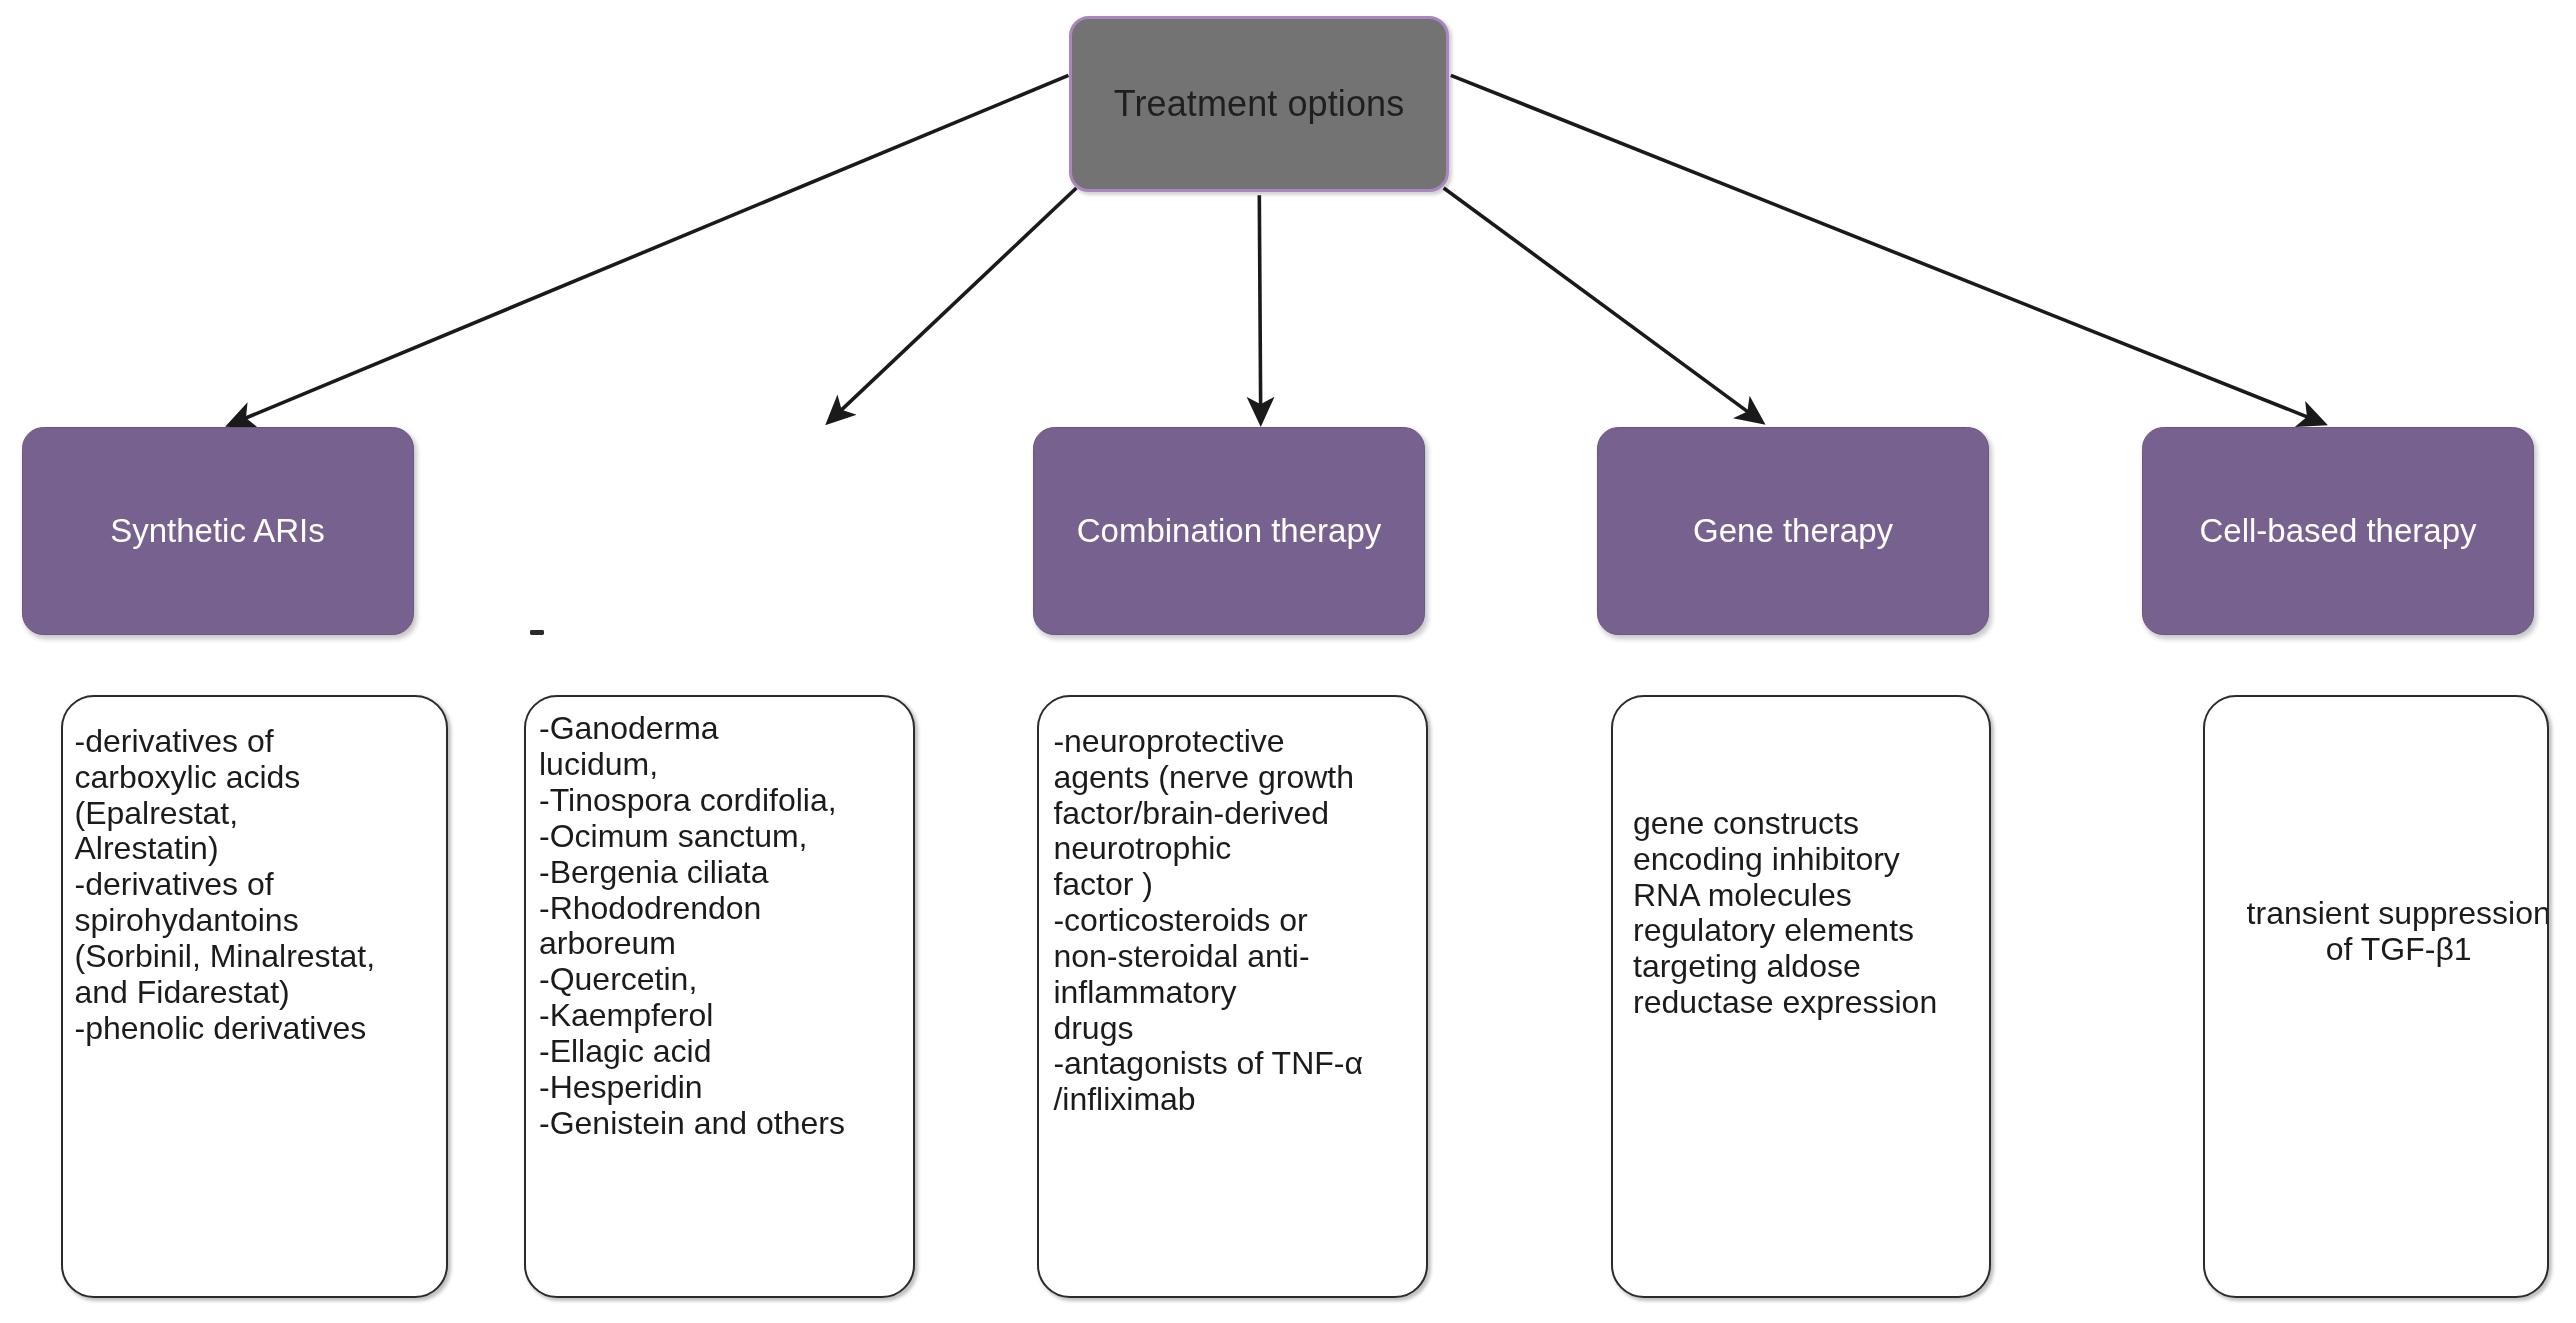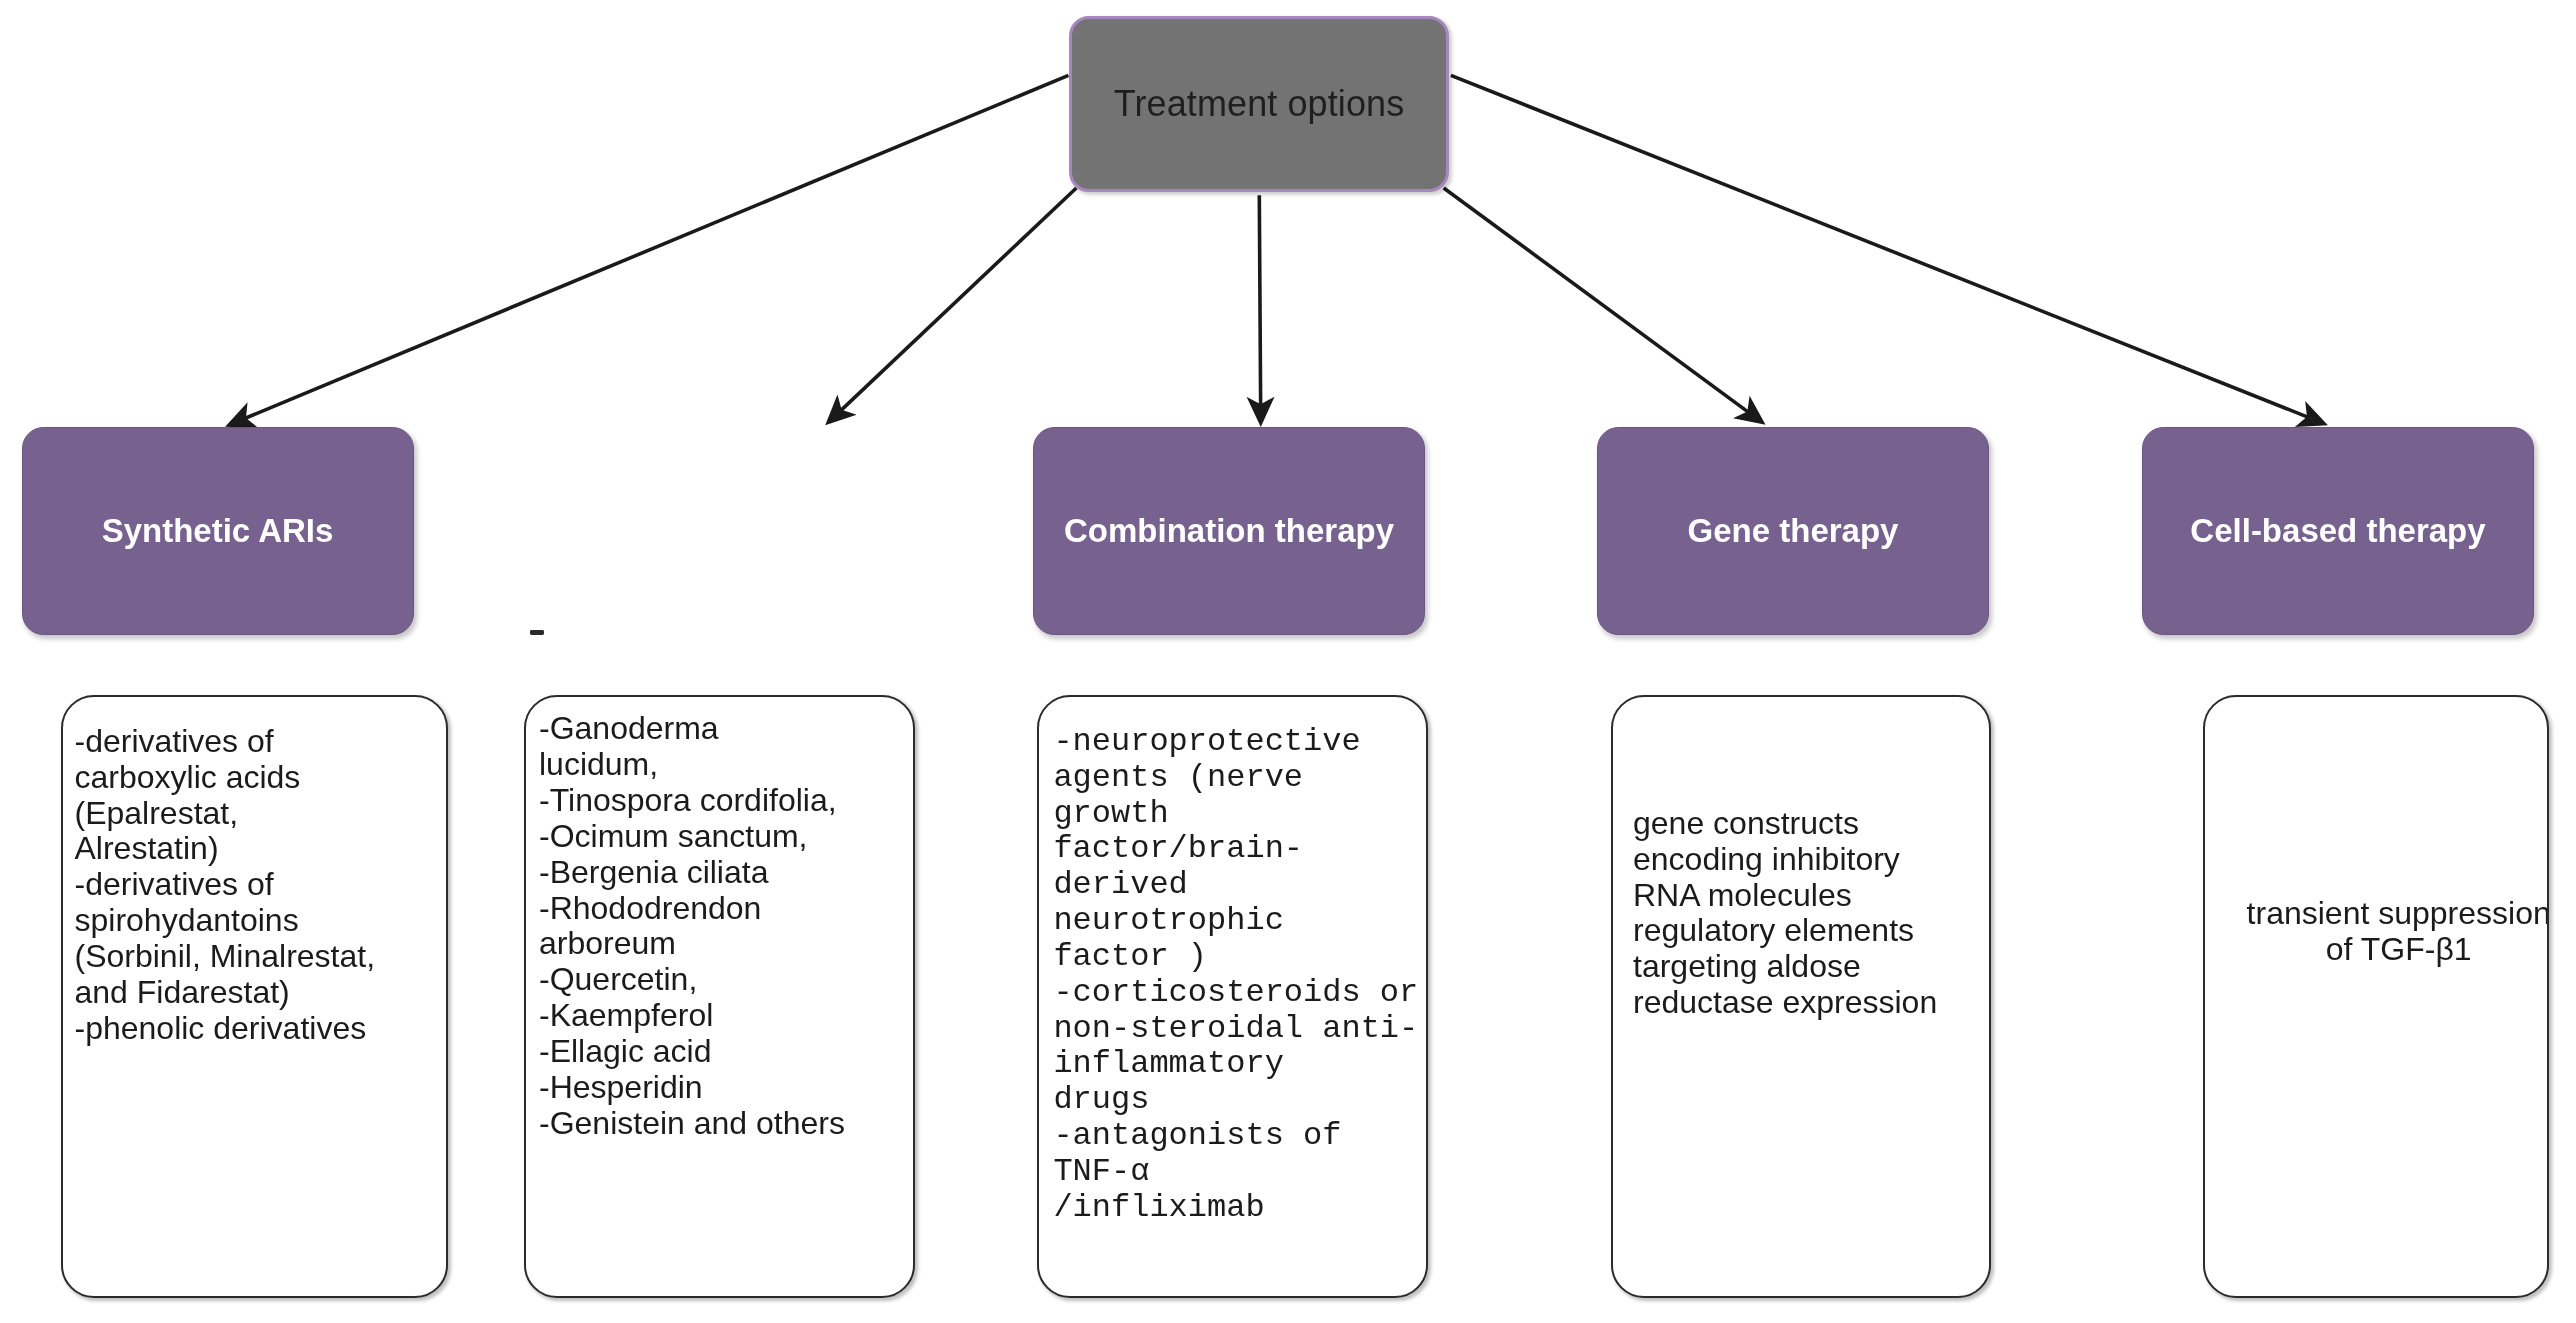--- a/index.html
+++ b/index.html
@@ -53,21 +53,21 @@
     top: 427px;
     width: 392px;
     height: 208px;
     background: #77618E;
     border: 1.4px solid #6a5680;
     border-radius: 21.5px;
     box-shadow: 2.9px 3.6px 5px rgba(0,0,0,0.22);
   }
   .cat-label {
     font-size: 33px;
-    font-weight: bold;
+    font-weight: normal;
     color: #ffffff;
     text-align: left;
     line-height: 1.1;
     padding: 0 10px;
   }
   .detail-node {
     position: absolute;
     box-sizing: border-box;
     background: #ffffff;
     border: 2.2px solid #2b2b2b;
@@ -93,21 +93,21 @@
   .cat-5 { left: 2142px; }
 
   .det-1 { left: 25px;  width: 387px; margin-left: 36px; }
   .det-2 { left: 524px; width: 391px; }
   .det-3 { left: 1037px; width: 391px; }
   .det-4 { left: 1611px; width: 380px; }
   .det-5 { left: 2163px; width: 346px; margin-left: 40px; }
 
   .det-1 .detail-text { position: absolute; left: 11.5px; top: 27px; width: 373px; }
   .det-2 .detail-text { position: absolute; left: 13px; top: 14.4px; width: 387px; }
-  .det-3 .detail-text { position: absolute; left: 14.4px; top: 27px; width: 380px; font-family: Liberation Mono, monospace; }
+  .det-3 .detail-text { position: absolute; left: 14.4px; top: 27px; width: 380px; }
   .det-4 .detail-text { position: absolute; left: 20px; top: 109px; width: 359px; }
   .det-5 .detail-text { position: absolute; left: 7.2px; top: 199px; width: 373px; text-align: center; }
 
   .stray-mark {
     position: absolute;
     left: 530px;
     top: 630px;
     width: 14.4px;
     height: 5px;
     background: #2a2a2a;

